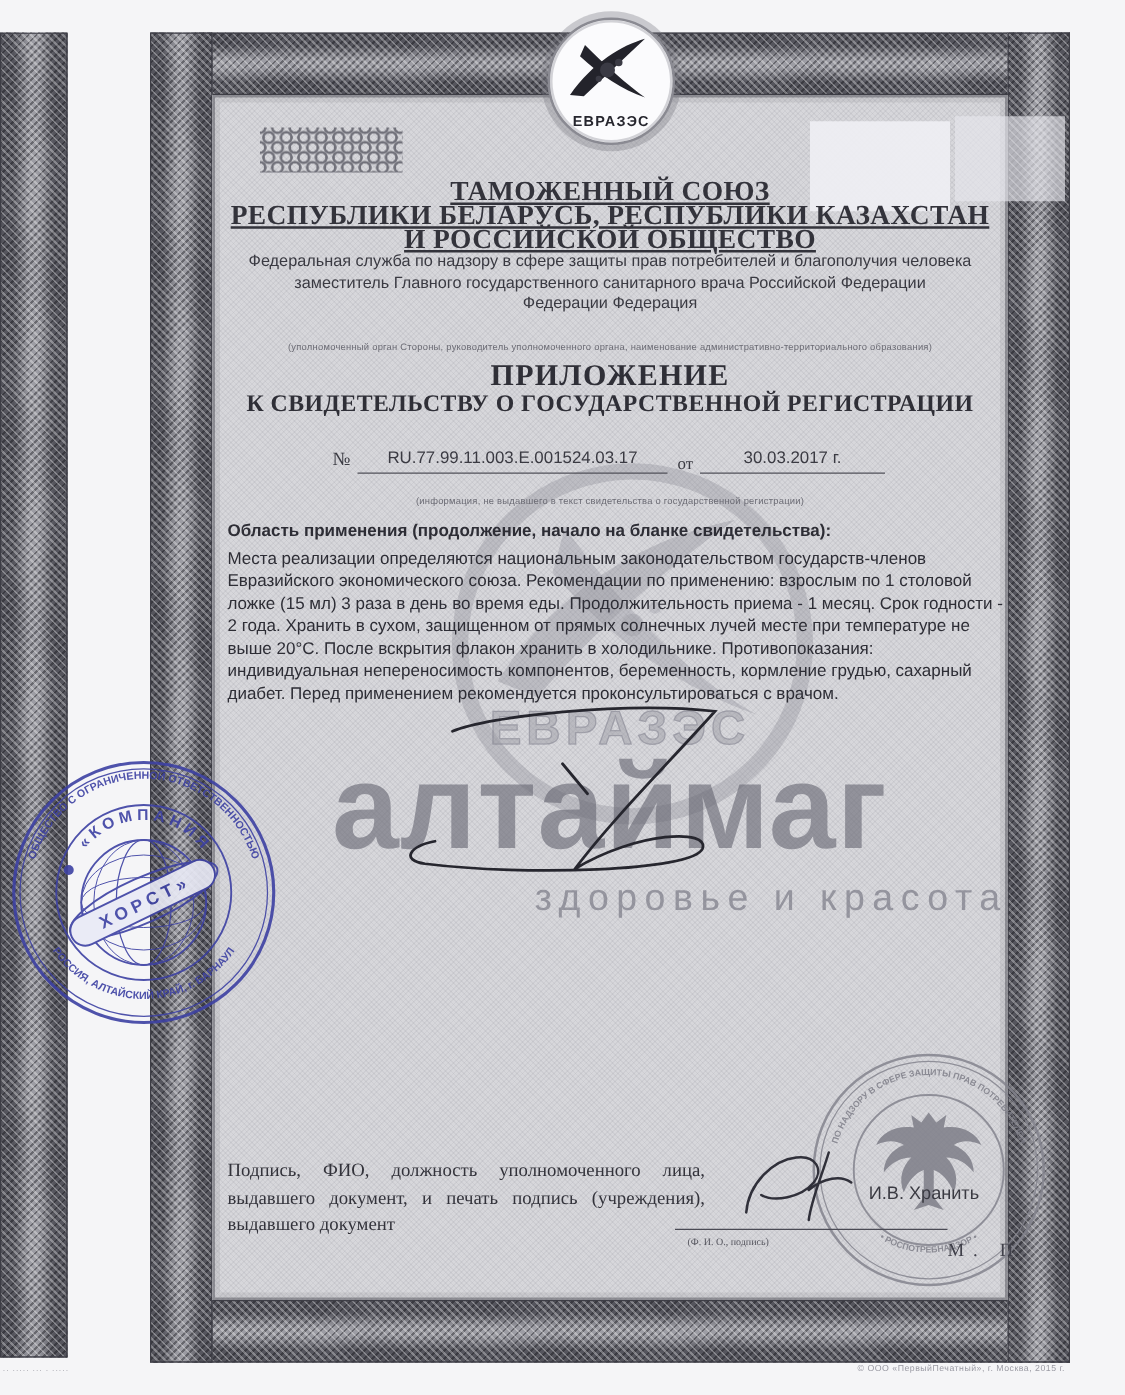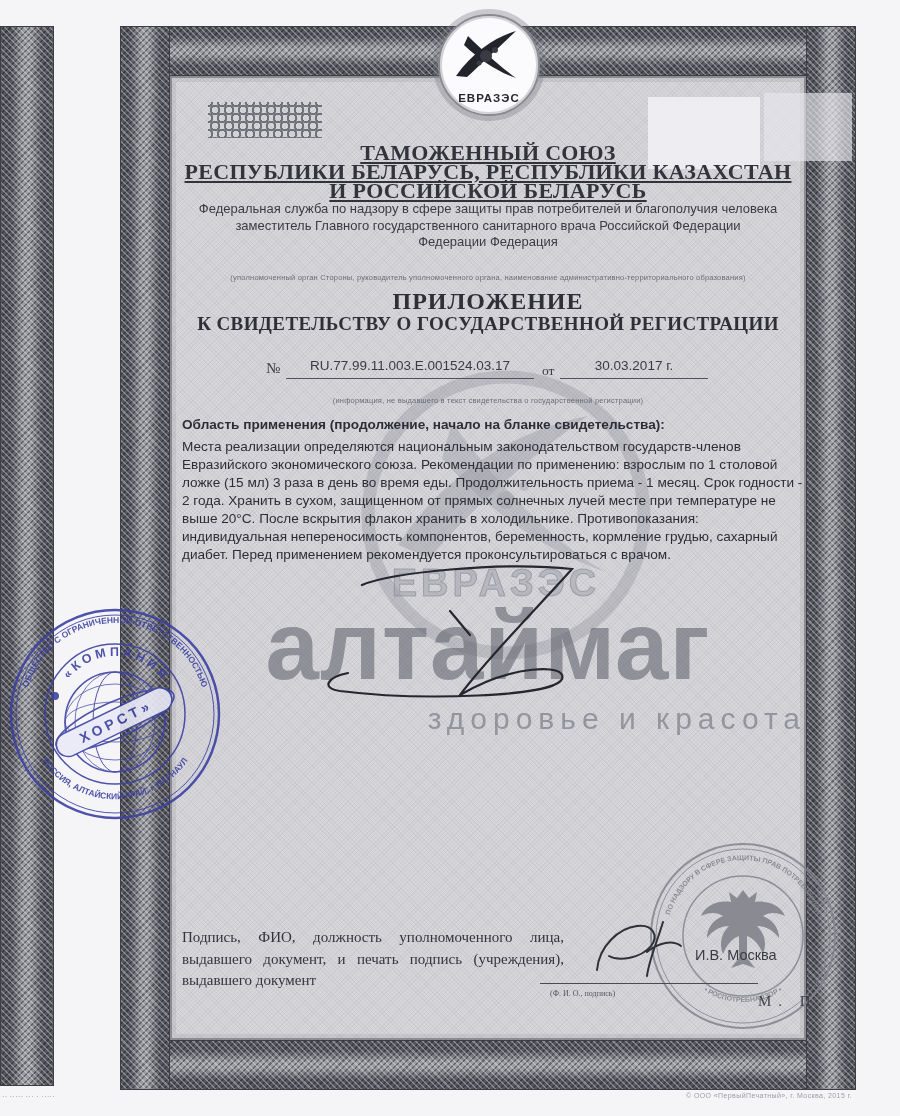--- a/index.html
+++ b/index.html
@@ -115,21 +115,21 @@
       <circle cx="46" cy="38" r="6" fill="#3a3a44"></circle>
       <circle cx="55" cy="32" r="3" fill="#3a3a44"></circle>
       <circle cx="39" cy="45" r="2.5" fill="#3a3a44"></circle>
     </svg>
     <div class="logo-text">ЕВРАЗЭС</div>
   </div>
 
   <div class="abs hdr center serif h-main">
     <div>ТАМОЖЕННЫЙ СОЮЗ</div>
     <div>РЕСПУБЛИКИ БЕЛАРУСЬ, РЕСПУБЛИКИ КАЗАХСТАН</div>
-    <div>И РОССИЙСКОЙ БЕЛАРУСЬ</div>
+    <div>И РОССИЙСКОЙ ОБЩЕСТВО</div>
   </div>
   <div class="abs hdr center h-agency">
     <div>Федеральная служба по надзору в сфере защиты прав потребителей и благополучия человека</div>
     <div>заместитель Главного государственного санитарного врача Российской Федерации</div>
     <div>Федерации Федерация</div>
   </div>
   <div class="abs hdr center tiny" style="top:273px">(уполномоченный орган Стороны, руководитель уполномоченного органа, наименование административно-территориального образования)</div>
 
   <div class="abs hdr center serif title1">ПРИЛОЖЕНИЕ</div>
   <div class="abs hdr center serif title2">К СВИДЕТЕЛЬСТВУ О ГОСУДАРСТВЕННОЙ РЕГИСТРАЦИИ</div>
@@ -205,21 +205,21 @@
       <textPath href="#gsBottom" startOffset="50%" text-anchor="middle">• РОСПОТРЕБНАДЗОР •</textPath>
     </text>
   </svg>
 
   <div class="abs caption serif">Подпись, ФИО, должность уполномоченного лица, выдавшего документ, и печать подпись (учреждения), выдавшего документ</div>
 
   <svg class="abs" style="left:585px;top:912px" width="130" height="75" viewBox="0 0 130 75">
     <path d="M12,58 C14,34 34,16 52,14 C68,12 74,24 66,34 C56,46 34,50 24,44 M78,10 C72,30 64,48 62,64 M62,40 C74,30 88,28 96,34" fill="none" stroke="#30303a" stroke-width="2" stroke-linecap="round"></path>
   </svg>
 
-  <div class="abs signer">И.В. Москва</div>
+  <div class="abs signer">И.В. Хранить</div>
   <div class="abs fio-line"></div>
   <div class="abs fio-label serif">(Ф. И. О., подпись)</div>
   <div class="abs mp serif">М. П.</div>
 
   <div class="abs fineprint" style="left:2px;top:1093px;width:160px">·· ····· ··· · ·····</div>
   <div class="abs fineprint" style="left:500px;top:1092px;width:352px;text-align:right">© ООО «ПервыйПечатный», г. Москва, 2015 г.</div>
 
 </div>
 
 </body></html>

